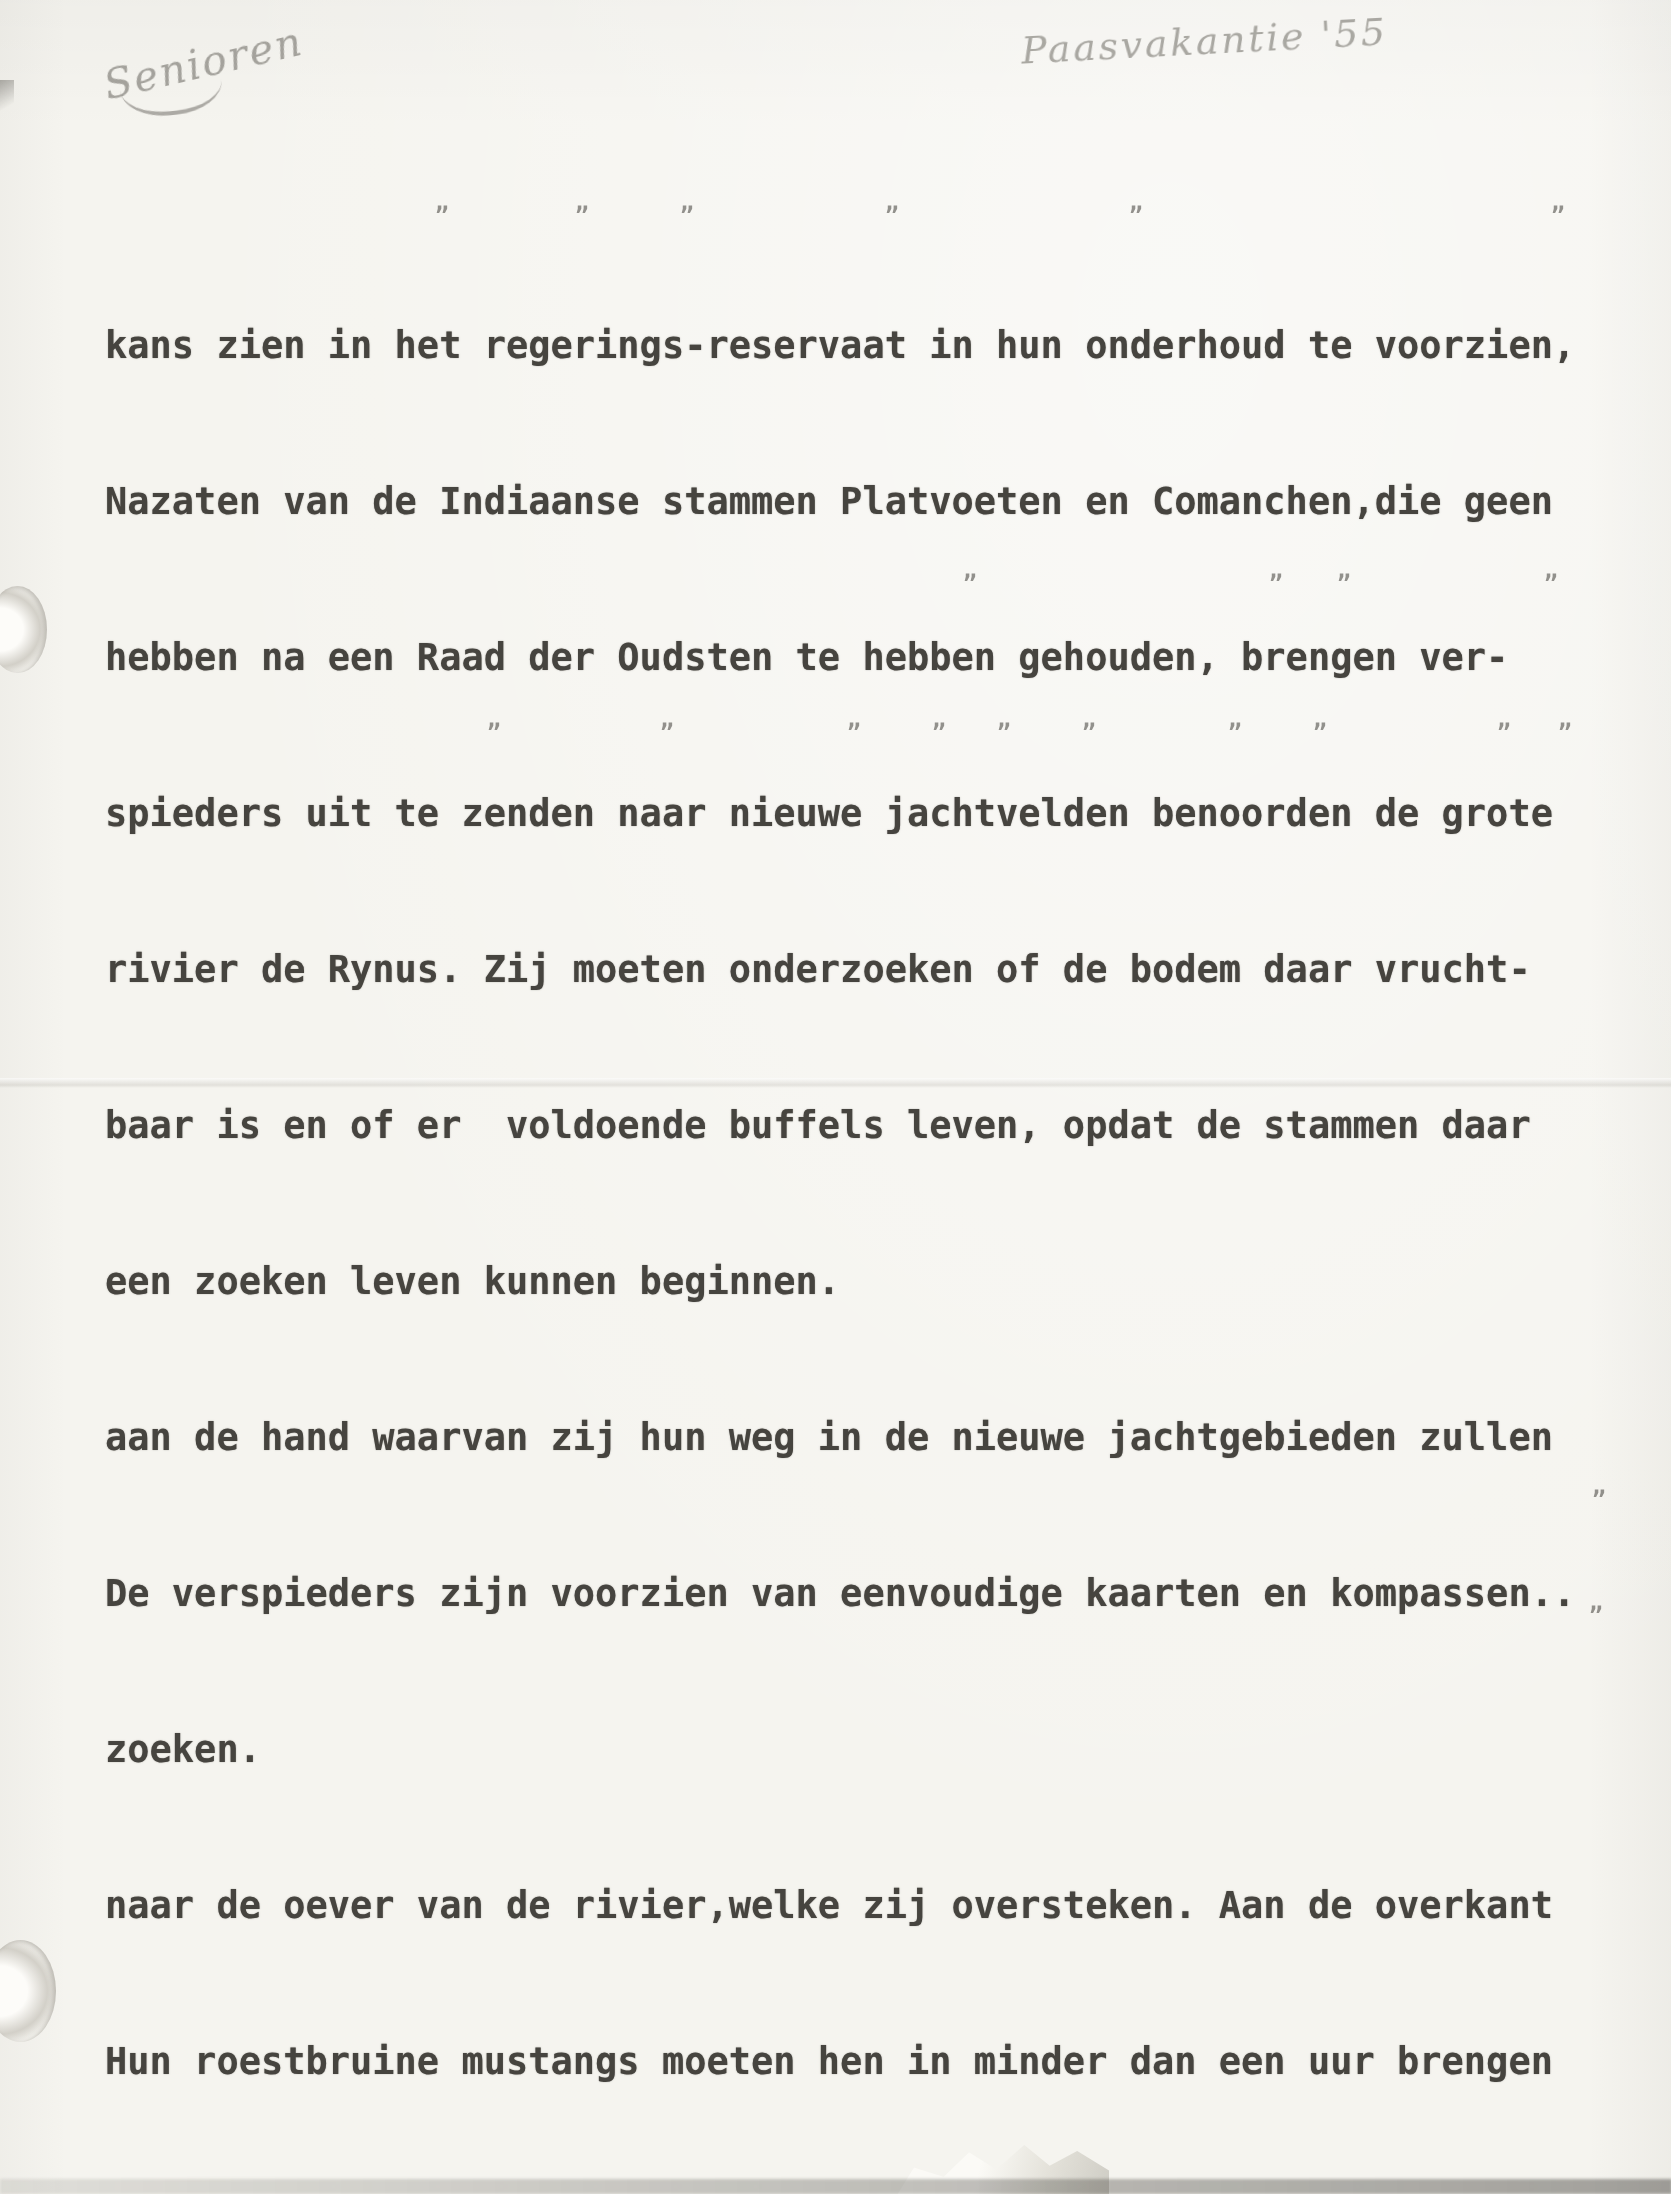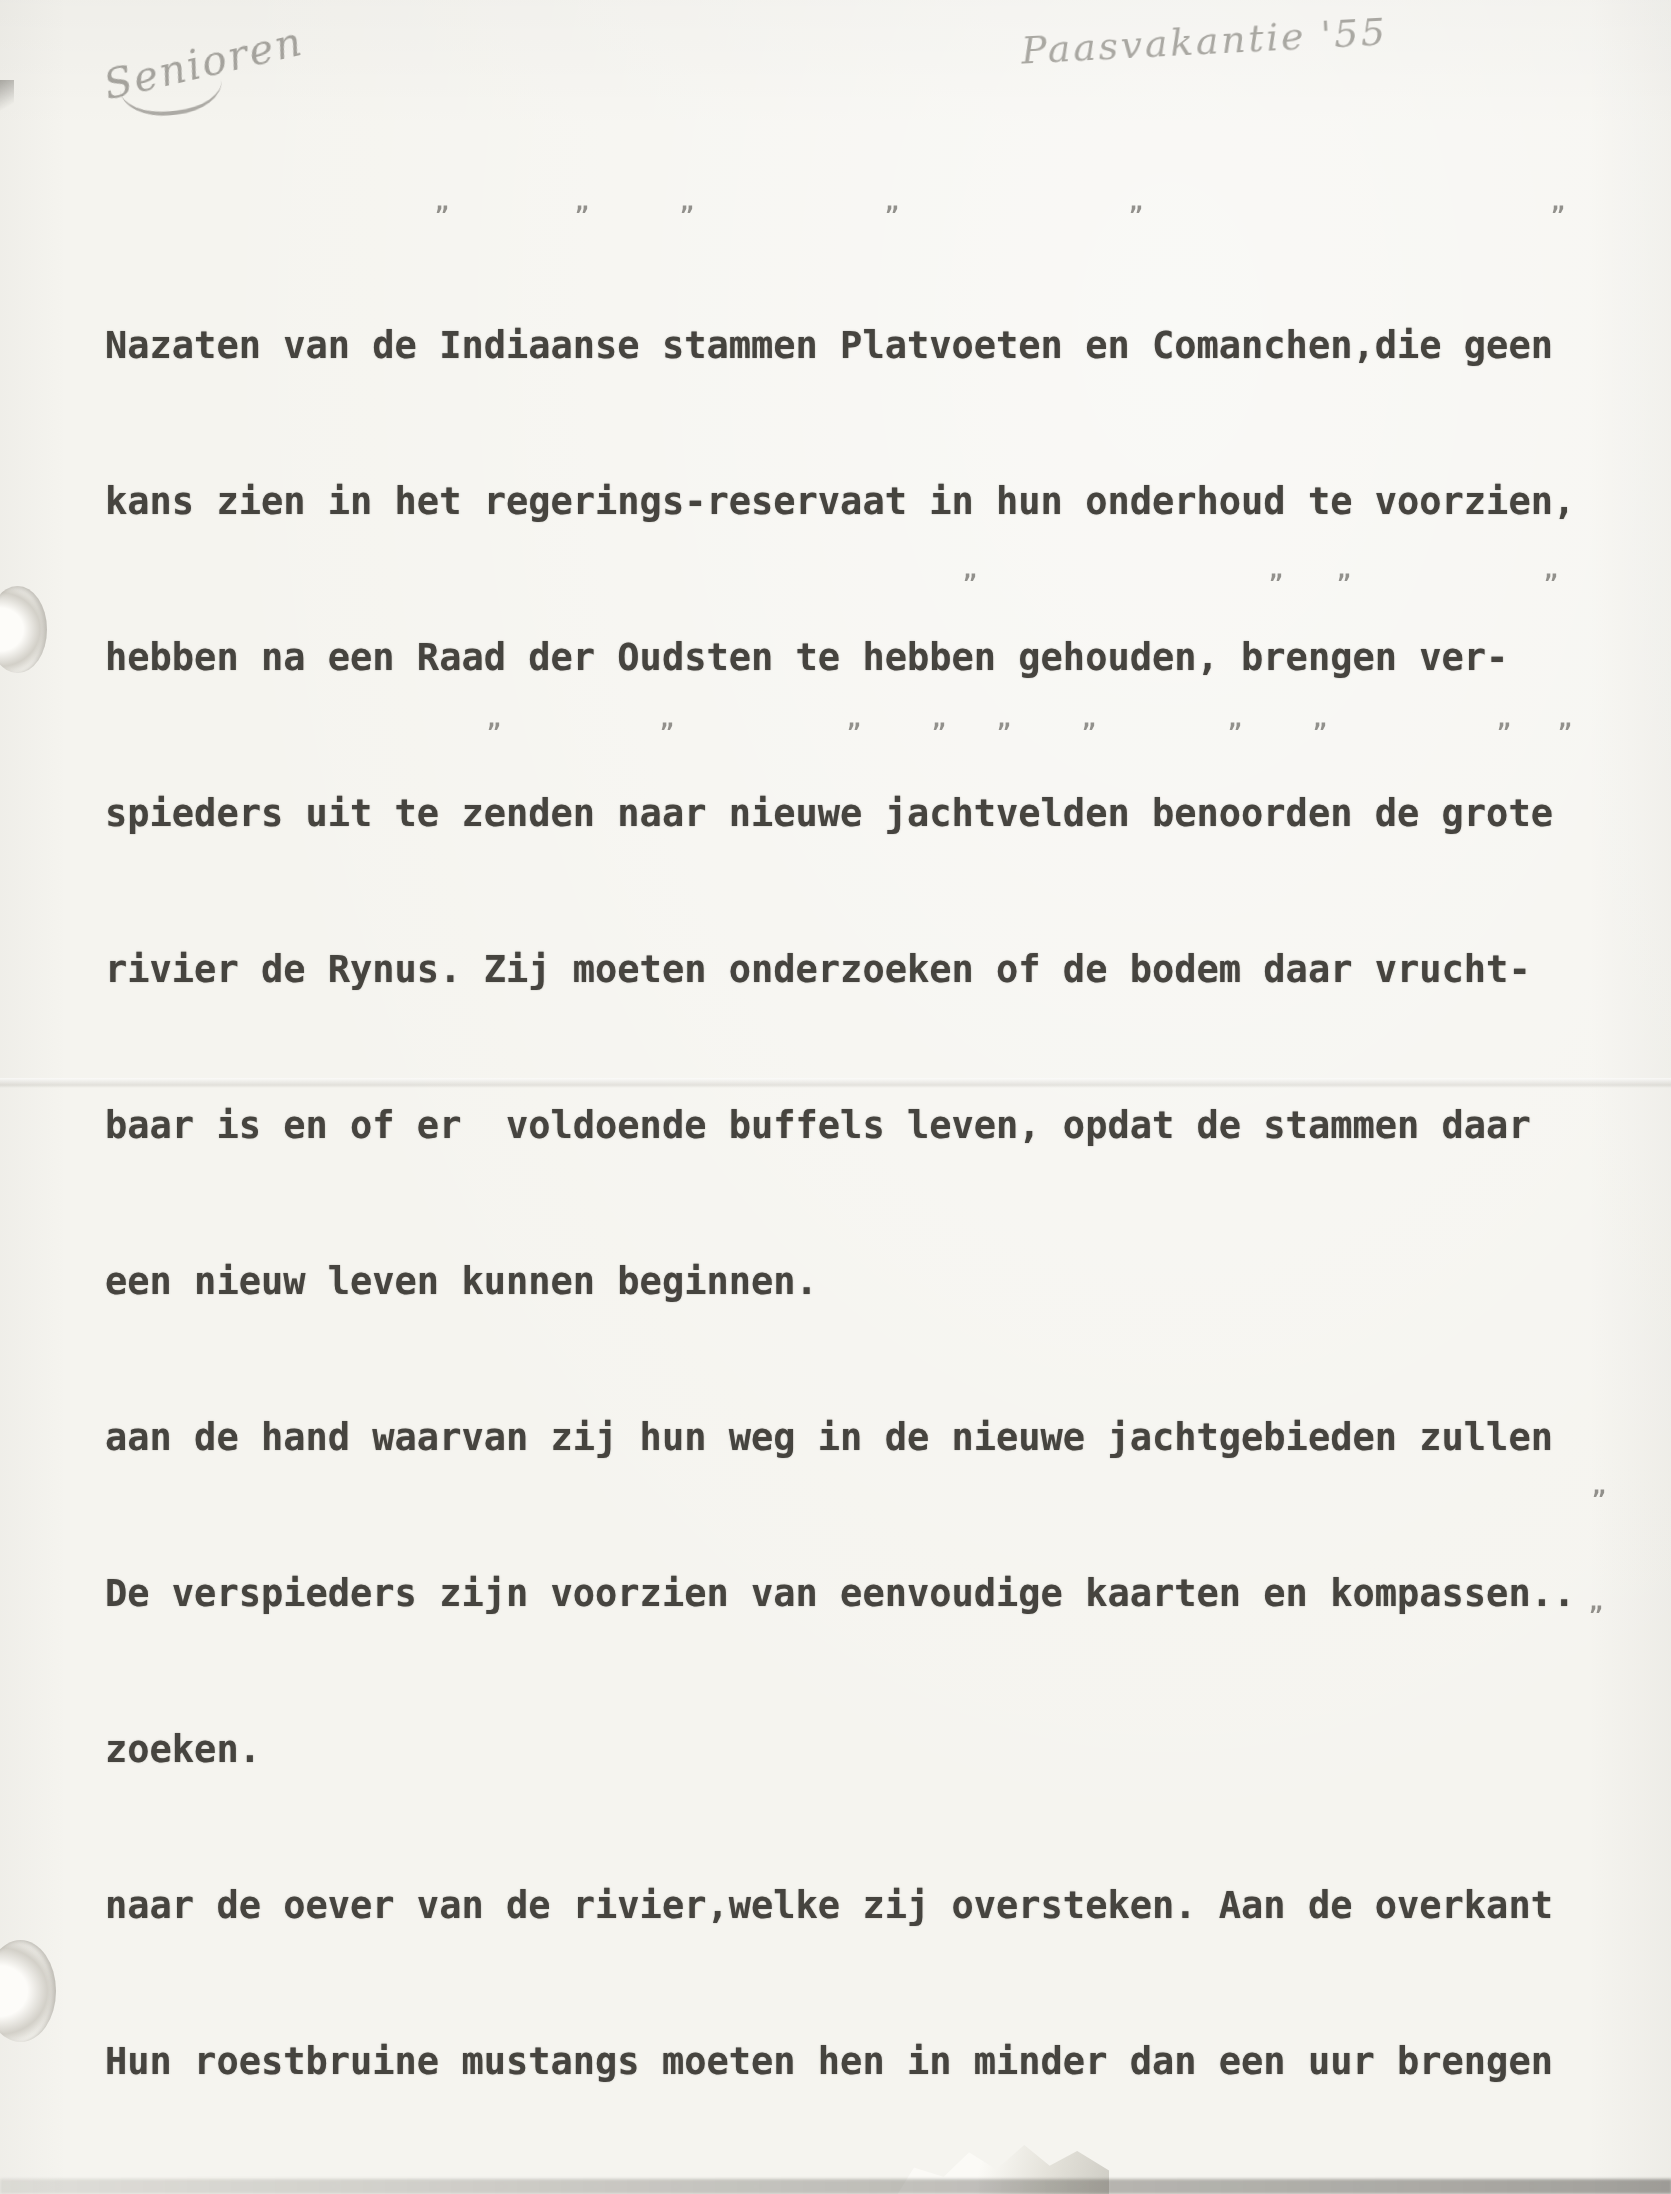--- a/index.html
+++ b/index.html
@@ -130,27 +130,27 @@
   <span class="mark" style="left:1082px;top:706px;">„</span>
   <span class="mark" style="left:1228px;top:706px;">„</span>
   <span class="mark" style="left:1313px;top:706px;">„</span>
   <span class="mark" style="left:1497px;top:706px;">„</span>
   <span class="mark" style="left:1558px;top:706px;">„</span>
 
   <span class="mark" style="left:1592px;top:1473px;">„</span>
   <span class="mark" style="left:1589px;top:1589px;">„</span>
 
   <div class="typed">
+    <div class="line">kans zien in het regerings-reservaat in hun onderhoud te voorzien,</div>
     <div class="line">Nazaten van de Indiaanse stammen Platvoeten en Comanchen,die geen</div>
-    <div class="line">kans zien in het regerings-reservaat in hun onderhoud te voorzien,</div>
     <div class="line">hebben na een Raad der Oudsten te hebben gehouden, brengen ver-</div>
     <div class="line">spieders uit te zenden naar nieuwe jachtvelden benoorden de grote</div>
     <div class="line">rivier de Rynus. Zij moeten onderzoeken of de bodem daar vrucht-</div>
     <div class="line">baar is en of er  voldoende buffels leven, opdat de stammen daar</div>
-    <div class="line">een nieuw leven kunnen beginnen.</div>
+    <div class="line">een zoeken leven kunnen beginnen.</div>
     <div class="line">aan de hand waarvan zij hun weg in de nieuwe jachtgebieden zullen</div>
     <div class="line">De verspieders zijn voorzien van eenvoudige kaarten en kompassen..</div>
     <div class="line">zoeken.</div>
     <div class="line">naar de oever van de rivier,welke zij oversteken. Aan de overkant</div>
     <div class="line">Hun roestbruine mustangs moeten hen in minder dan een uur brengen</div>
     <div class="line">gekomen, volgen zij de dicht langs de rivier gelegen weg in weste-</div>
     
     
     
     

